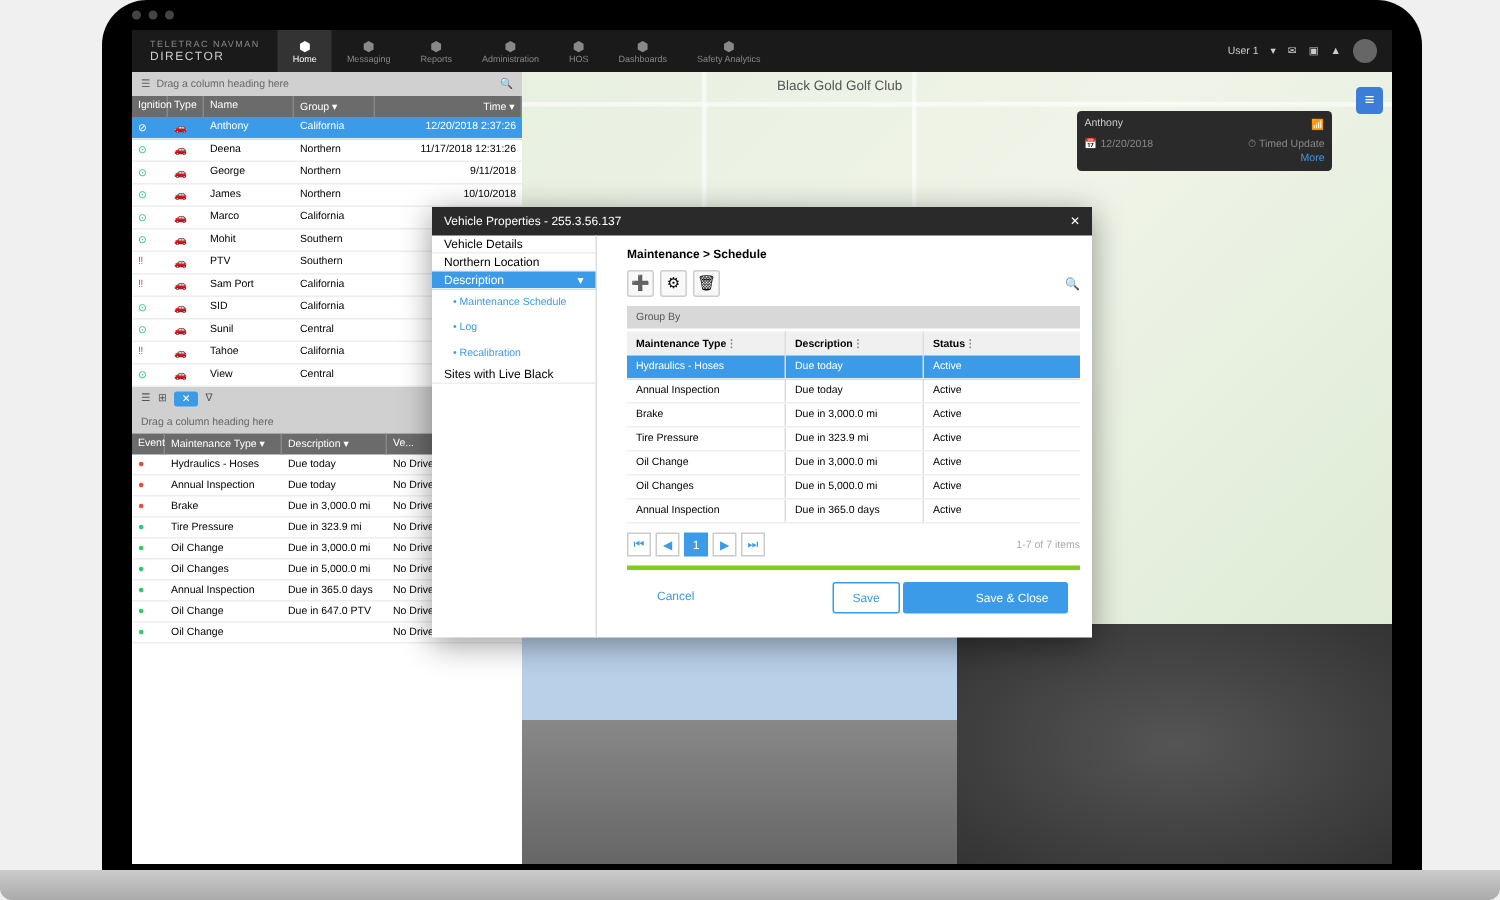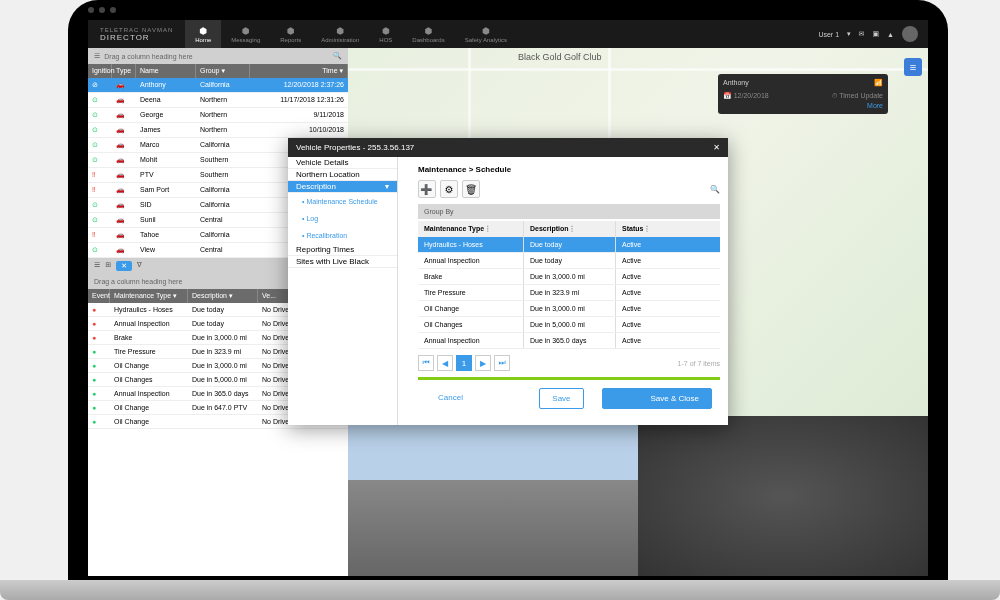--- a/index.html
+++ b/index.html
@@ -348,21 +348,20 @@
           <div class="modal-nav">
             <div class="modal-nav-item">Vehicle Details</div>
             <div class="modal-nav-item">Northern Location</div>
             <div class="modal-nav-item active">
                 <span>Description</span>
                 <span>▾</span>
               </div>
             <div class="modal-nav-sub">• <span>Maintenance Schedule</span></div>
             <div class="modal-nav-sub">• <span>Log</span></div>
             <div class="modal-nav-sub">• <span>Recalibration</span></div>
-            <div class="modal-nav-item">Reporting Times</div>
             <div class="modal-nav-item">Sites with Live Black</div>
           </div>
           <div class="modal-content">
             <div class="breadcrumb">Maintenance &gt; Schedule</div>
             <div class="modal-toolbar">
               <div class="tool-btn">➕</div>
               <div class="tool-btn">⚙</div>
               <div class="tool-btn">🗑</div>
               <div class="modal-search">
                   <span>🔍</span>
@@ -414,21 +413,21 @@
             <div class="pager">
               <div class="pager-btn">⏮</div>
               <div class="pager-btn">◀</div>
               <div class="pager-num">1</div>
               <div class="pager-btn">▶</div>
               <div class="pager-btn">⏭</div>
               <div class="pager-info">1-7 of 7 items</div>
             </div>
             <div class="modal-footer">
               <span class="btn btn-cancel">Cancel</span>
-              <div style="display:flex;gap:18px">
+              <div style="display:flex;gap:2px">
                 <span class="btn btn-save">Save</span>
                 <span class="btn btn-primary">Save &amp; Close</span>
               </div>
             </div>
           </div>
         </div>
       </div>
 
     </div>
   </div>

